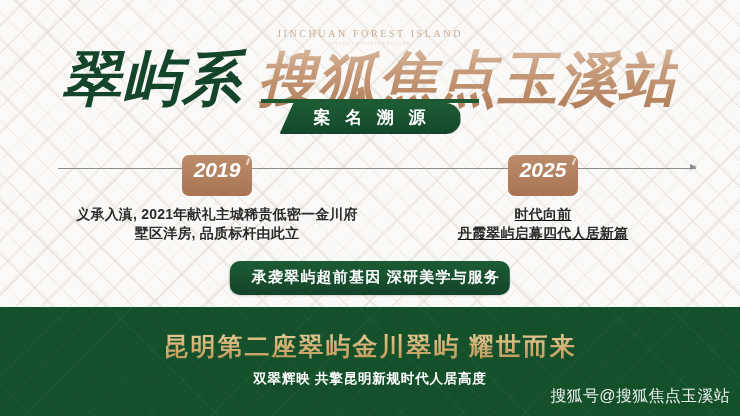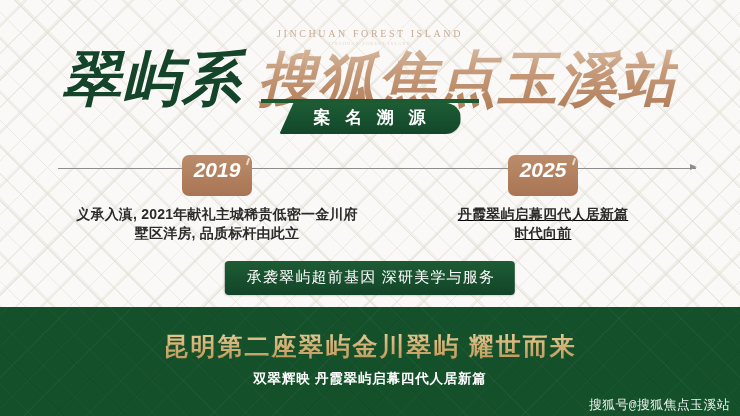--- a/index.html
+++ b/index.html
@@ -105,22 +105,22 @@
     margin-top:9px;font-size:14px;font-weight:700;color:#2b2b2b;
     line-height:19px;letter-spacing:.2px;white-space:nowrap;
   }
   #node-2019{left:32px;top:155px;width:370px;}
   #node-2025{left:408px;top:155px;width:270px;text-decoration:underline;}
 
   
   .statement{
     position:absolute;left:50%;transform:translateX(-50%);top:261px;
     background:linear-gradient(180deg,#1d5c34 0%,#134429 100%);
-    color:#fff;font-size:15px;font-weight:400;letter-spacing:1.2px;
-    padding:7px 20px 8px 22px;border-radius:4px;white-space:nowrap;
+    color:#fff;font-size:15px;font-weight:700;letter-spacing:1.2px;
+    padding:7px 10px 8px 22px;border-radius:10px;white-space:nowrap;
     box-shadow:0 1px 2px rgba(0,0,0,.15);
   }
 
   
   .bottom-panel{
     position:absolute;left:0;top:307px;width:740px;height:109px;
     background-color:#14502a;
     background-image:
       repeating-linear-gradient(45deg, rgba(255,255,255,.035) 0 1px, transparent 1px 22px),
       repeating-linear-gradient(-45deg, rgba(255,255,255,.035) 0 1px, transparent 1px 22px),
@@ -135,24 +135,23 @@
     background:linear-gradient(180deg,#e7cf9c 0%,#d4b277 45%,#bd9557 100%);
     -webkit-background-clip:text;background-clip:text;
     color:#d2ae73;-webkit-text-fill-color:transparent;
   }
   .bp-sub{
     position:absolute;left:0;right:0;top:63px;text-align:center;
     color:#ffffff;font-size:13.5px;font-weight:700;letter-spacing:.8px;
     white-space:nowrap;
   }
   .watermark{
-    position:absolute;right:10px;bottom:2px;
-    color:rgba(255,255,255,.92);font-size:13px;letter-spacing:.3px;
+    position:absolute;right:10px;bottom:9px;
+    color:rgba(255,255,255,.92);font-size:16px;letter-spacing:.3px;
     white-space:nowrap;
-    font-family:Liberation Mono, monospace;
   }
 </style>
 </head>
 <body>
 
 <div id="poster">
 
   <div class="lattice-light"></div>
 
   <div class="brand">
@@ -182,26 +181,26 @@
       <div>墅区洋房, 品质标杆由此立</div>
     </div>
   </div>
 
   <div class="tl-node" id="node-2025">
     <div class="year-box">
       <b>2025</b>
       <span class="year-tick"></span>
     </div>
     <div class="tl-text">
+      <div>时代向前</div>
       <div>丹霞翠屿启幕四代人居新篇</div>
-      <div>时代向前</div>
     </div>
   </div>
 
   <div class="statement">承袭翠屿超前基因  深研美学与服务</div>
 
   <div class="bottom-panel">
     <div class="bp-title">昆明第二座翠屿金川翠屿   耀世而来</div>
-    <div class="bp-sub">双翠辉映  丹霞翠屿启幕四代人居新篇</div>
+    <div class="bp-sub">双翠辉映  共擎昆明新规时代人居高度</div>
     <div class="watermark">搜狐号@搜狐焦点玉溪站</div>
   </div>
 
 </div>
 
 </body></html>

